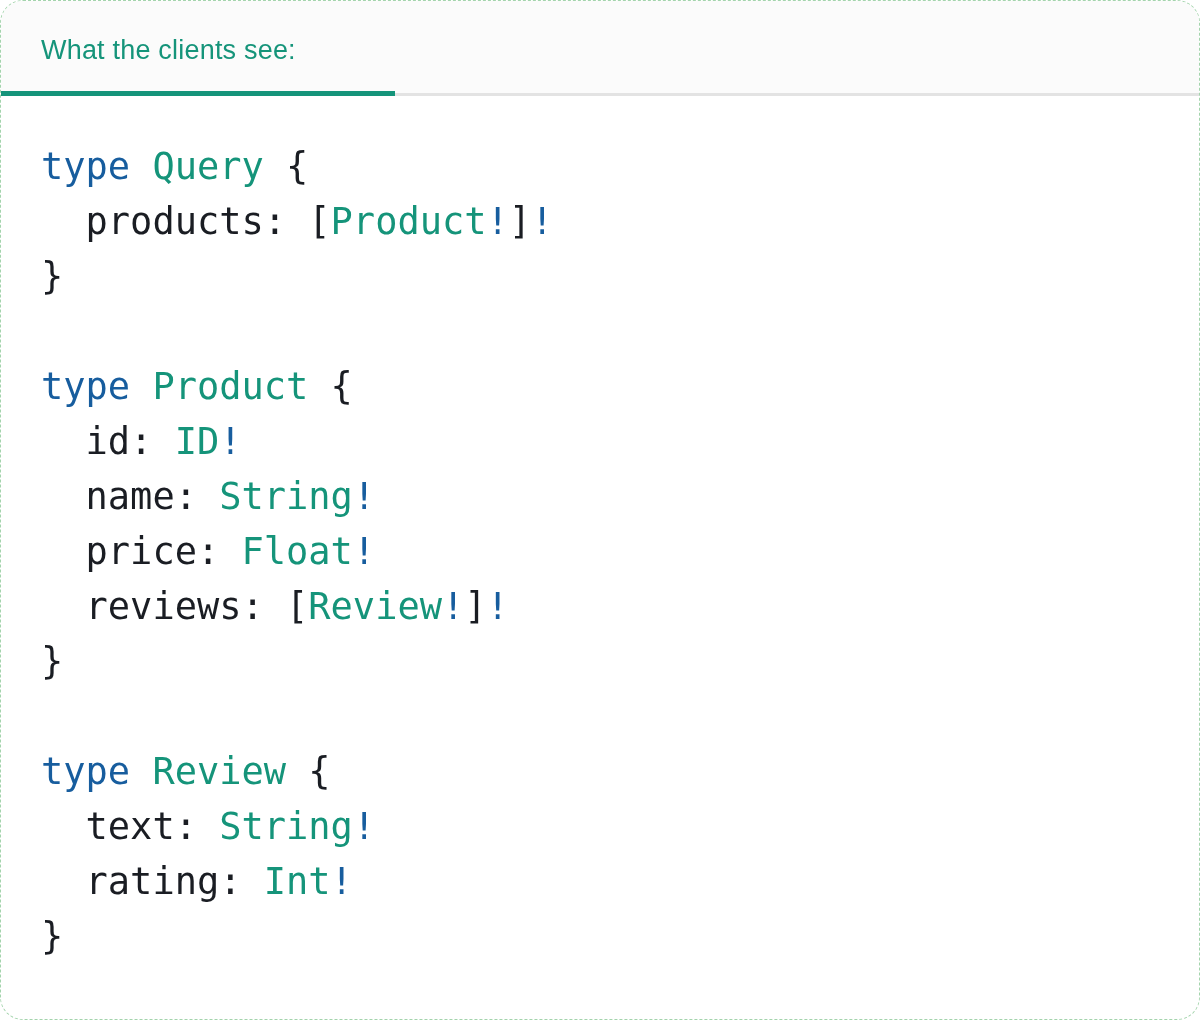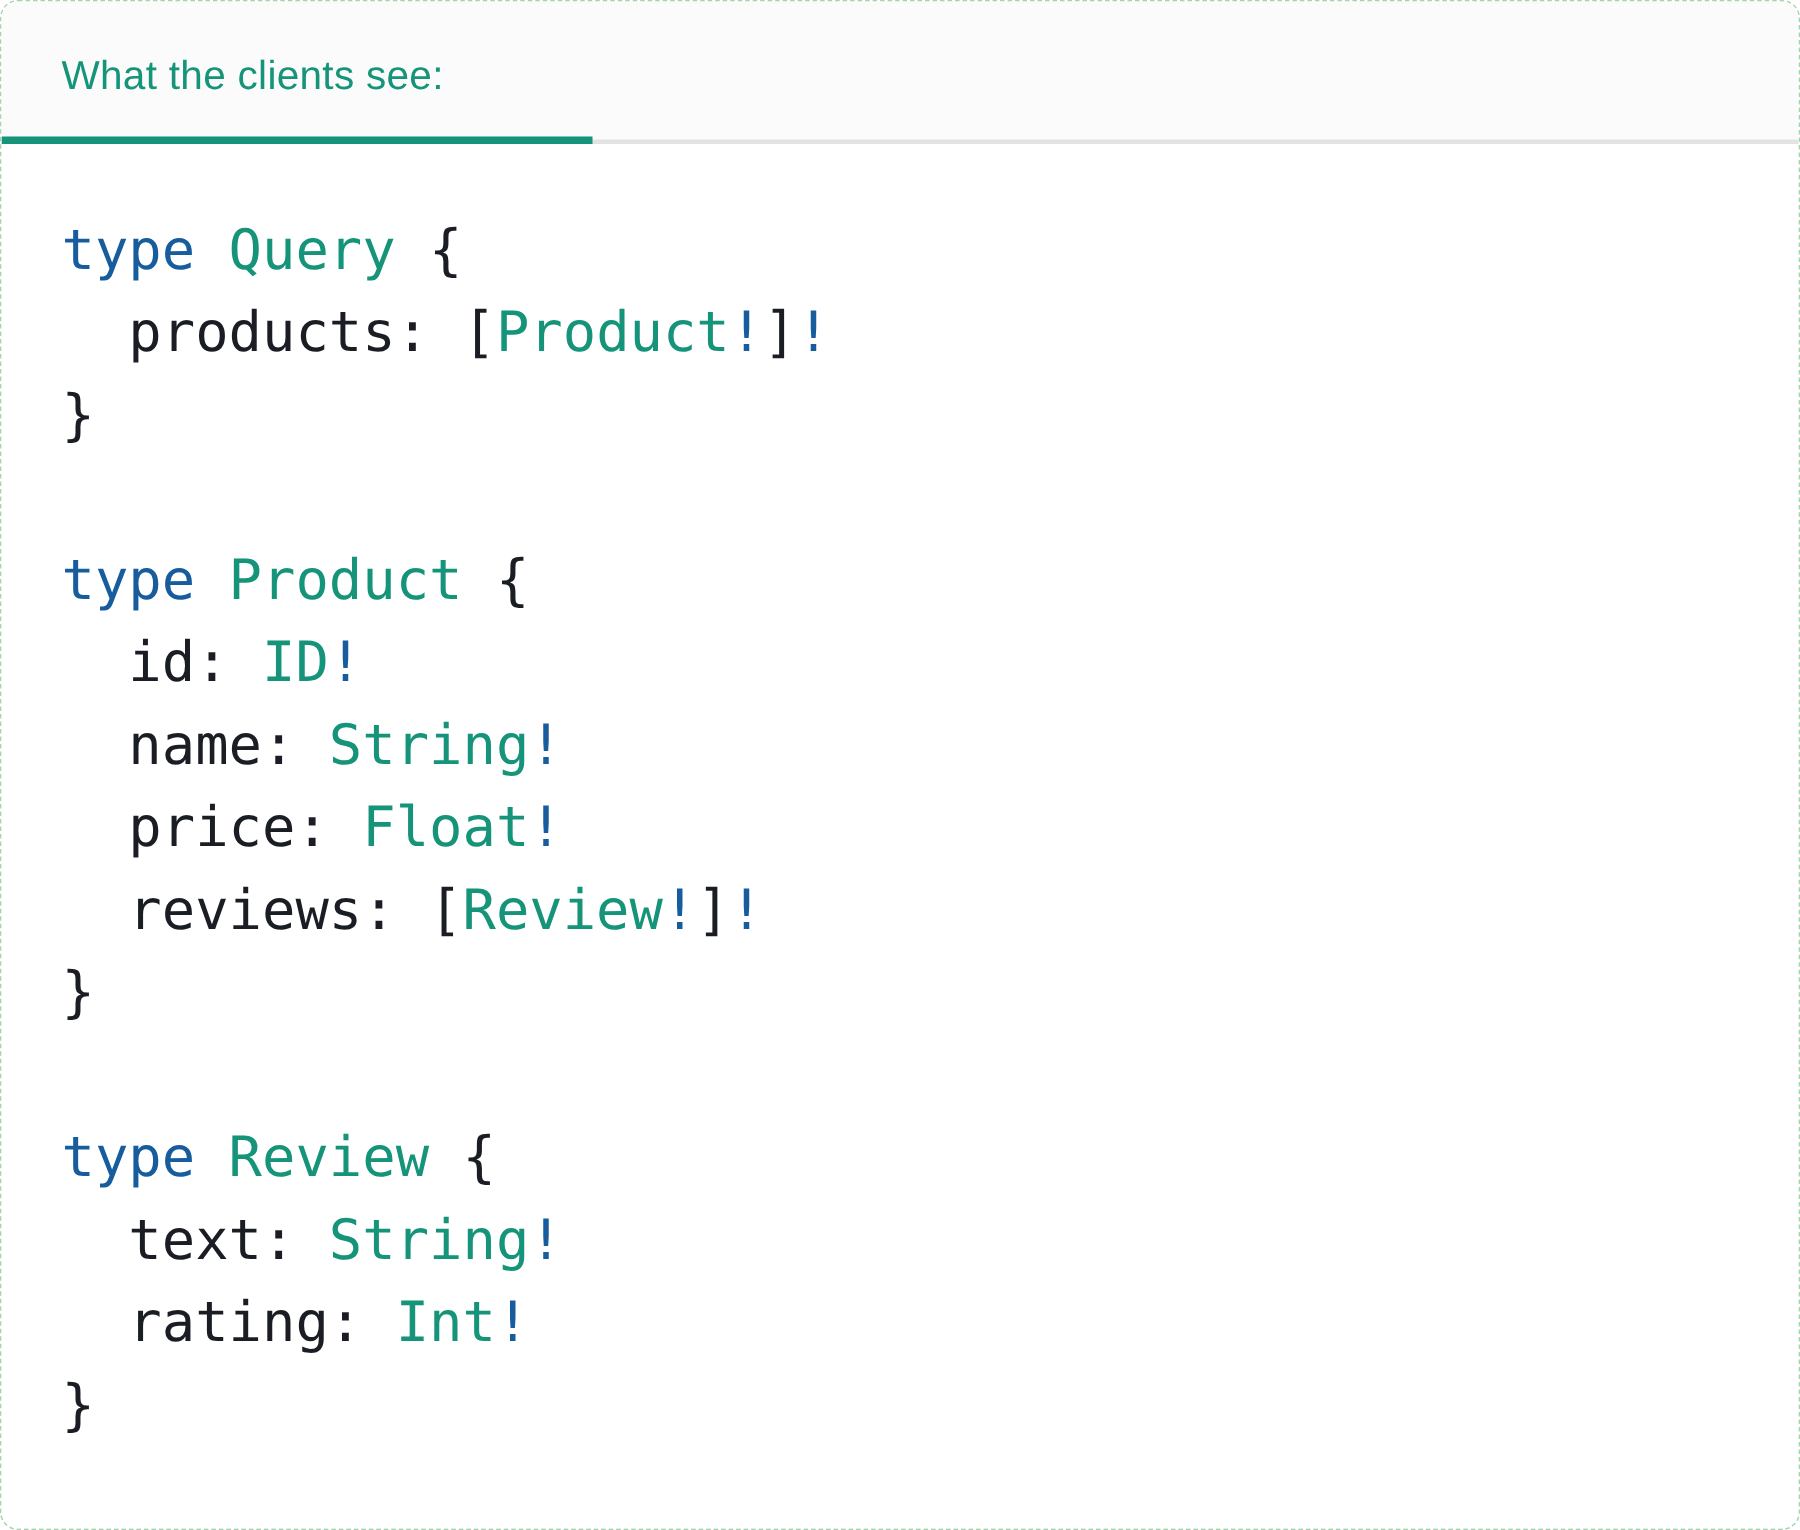--- a/index.html
+++ b/index.html
@@ -12,21 +12,21 @@
     font-family: "Liberation Sans", sans-serif;
   }
   .card {
     position: absolute;
     top: 0; left: 0;
     width: 1200px;
     height: 1020px;
     box-sizing: border-box;
     background: var(--card-bg, #ffffff);
     border: 1px dashed var(--card-border, #a3d4ac);
-    border-radius: 12px;
+    border-radius: 23px;
     overflow: hidden;
   }
   .header {
     position: relative;
     box-sizing: border-box;
     height: 95px;
     background: var(--header-bg, #fbfbfb);
     border-bottom: 3px solid var(--divider, #e3e3e3);
     display: flex;
     align-items: center;

